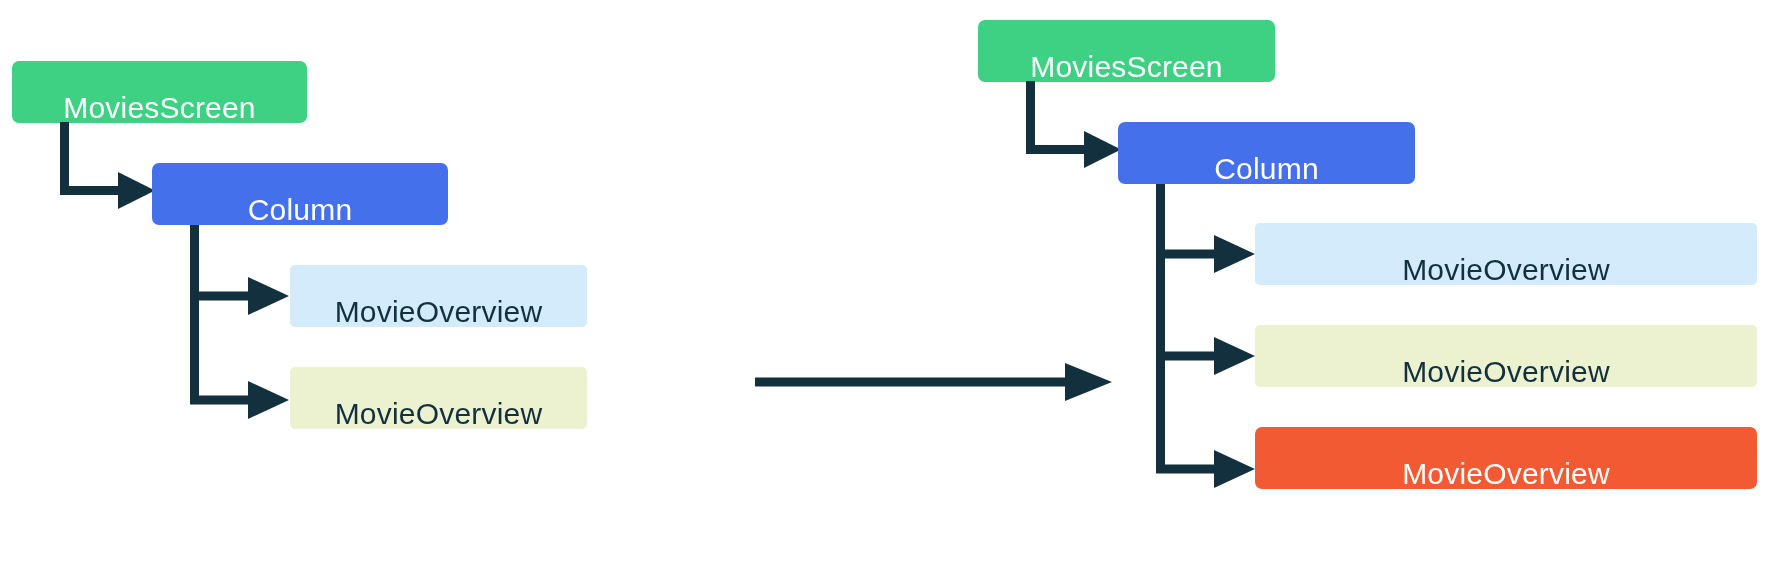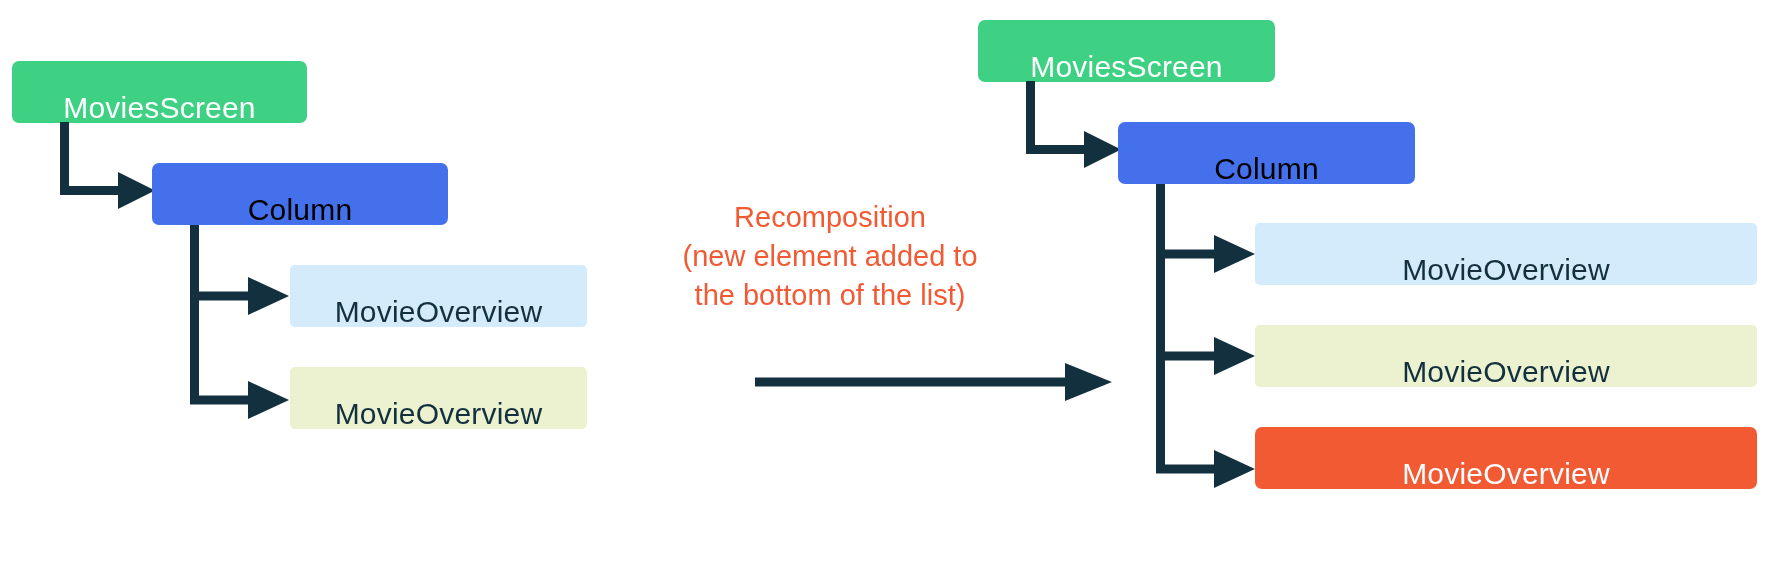--- a/index.html
+++ b/index.html
@@ -28,21 +28,21 @@
     line-height: 1;
     letter-spacing: 0.2px;
     white-space: nowrap;
   }
   .node-screen {
     background: #3ed183;
     color: #ffffff;
   }
   .node-column {
     background: #4470ec;
-    color: #000000;
+    color: #ffffff;
   }
   .node-blue {
     background: #d3ebfb;
     color: #13303f;
     border-radius: 5px;
   }
   .node-lime {
     background: #ecf2d0;
     color: #13303f;
     border-radius: 5px;
@@ -101,23 +101,20 @@
   </svg>
 
   <div class="node node-blue" style="left:290px; top:265px; width:297px; height:62px;">
     <span>MovieOverview</span>
   </div>
 
   <div class="node node-lime" style="left:290px; top:367px; width:297px; height:62px;">
     <span>MovieOverview</span>
   </div>
 
-  <div class="center-caption" style="left:640px; top:198px; width:380px;">Recomposition
-(new element added to
-the bottom of the list)</div>
 
   <svg class="big-arrow" style="left:750px; top:360px; width:370px; height:44px;" viewBox="0 0 370 44">
     <path class="conn-stroke" stroke-width="9" d="M 5 22 L 325 22"></path>
     <polygon class="conn-fill" points="315,3 362,22 315,41"></polygon>
   </svg>
 
   <div class="node node-screen" style="left:978px; top:20px; width:297px; height:62px;">
     <span>MoviesScreen</span>
   </div>
 

